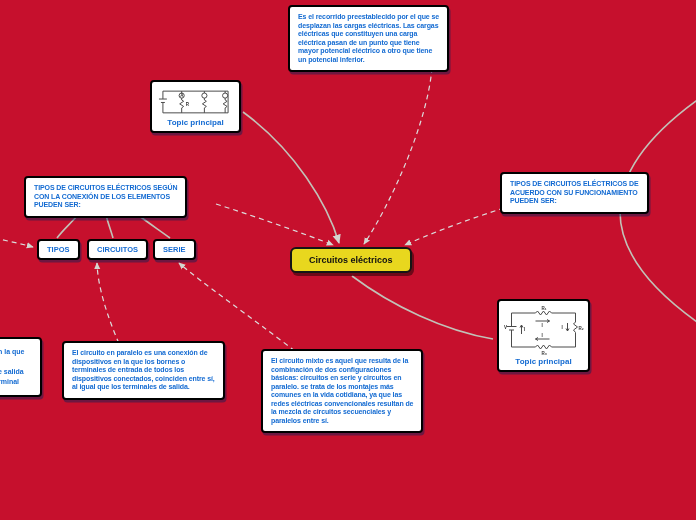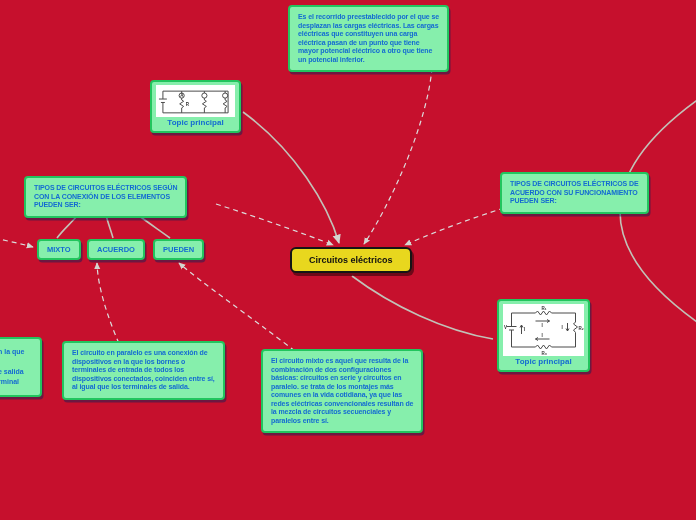--- a/index.html
+++ b/index.html
@@ -4,21 +4,21 @@
 <style>
   html,body{margin:0;padding:0;background:#7d0b1f;}
   .stage{
     position:relative;width:696px;height:520px;overflow:hidden;
     background:#C6102D;
     font-family:"Liberation Sans",sans-serif;
   }
   .connectors{position:absolute;left:0;top:0;z-index:0;}
   .node{
     position:absolute;z-index:1;box-sizing:border-box;
-    background:#86efac;border:2px solid #22c55e;border-radius:4px;
+    background:#ffffff;border:2px solid #000000;border-radius:4px;
     box-shadow:1.5px 2.5px 0 rgba(22,30,85,.5);
     color:#146BD2;font-weight:bold;
   }
   .textbox{
     font-size:7px;line-height:8.5px;letter-spacing:-.1px;
     padding:6px 8px;white-space:pre;
   }
   .smallnode{
     font-size:7.5px;line-height:8px;padding:4.5px 8px;border-radius:4px;
     text-align:center;cursor:default;
@@ -102,23 +102,23 @@
       <text class="circ-label" x="24.5" y="12.2">A</text>
       <text class="circ-label" x="30" y="21">R</text>
     </svg>
     <div class="topic-label">Topic principal</div>
   </div>
 
   <div class="node textbox" style="left:24px;top:176px;">TIPOS DE CIRCUITOS ELÉCTRICOS SEGÚN
 CON LA CONEXIÓN DE LOS ELEMENTOS
 PUEDEN SER:</div>
 
-  <div class="node smallnode" style="left:37px;top:239px;">MIXTO</div>
-  <div class="node smallnode" style="left:87px;top:239px;">ACUERDO</div>
-  <div class="node smallnode" style="left:153px;top:239px;">PUEDEN</div>
+  <div class="node smallnode" style="left:37px;top:239px;">TIPOS</div>
+  <div class="node smallnode" style="left:87px;top:239px;">CIRCUITOS</div>
+  <div class="node smallnode" style="left:153px;top:239px;">SERIE</div>
 
   <div class="node center-node" style="left:290px;top:247px;">Circuitos eléctricos</div>
 
   <div class="node textbox" style="left:500px;top:172px;">TIPOS DE CIRCUITOS ELÉCTRICOS DE
 ACUERDO CON SU FUNCIONAMIENTO
 PUEDEN SER:</div>
 
   <div class="node cutbox" style="left:-152px;top:337px;">
     <div class="frag">n la que
 

